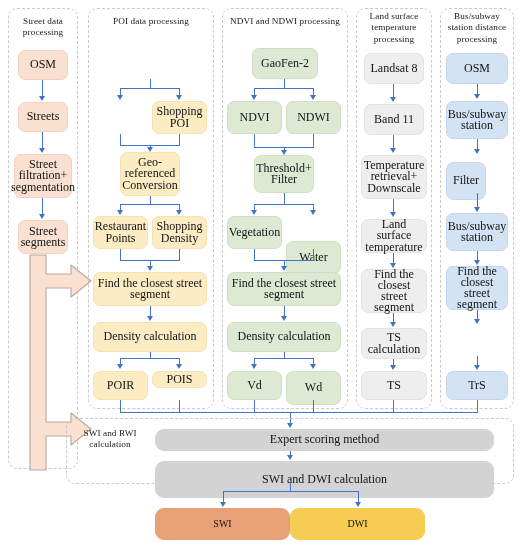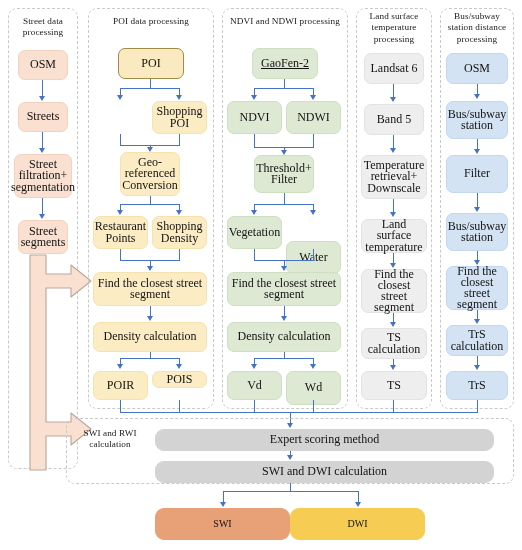--- a/index.html
+++ b/index.html
@@ -96,21 +96,20 @@
     <svg width="70" height="217" viewBox="0 0 70 217">
       <path d="M1,1 L17,1 L17,20 L42,20 L42,11 L62,27 L42,43 L42,34 L17,34
                L17,168 L42,168 L42,159 L62,175 L42,191 L42,182 L17,182 L17,216
                L1,216 Z" fill="#fae0d0" stroke="#b9a79b" stroke-width="1.1" stroke-linejoin="round"></path>
     </svg>
   </div>
 
   <div class="panel" style="left:88px;top:8px;width:126px;height:401px;"></div>
   <div class="panel-title" style="left:90px;top:16px;width:122px;">POI data processing</div>
 
-  <div class="node n-cream-strong" style="left:118px;top:48px;width:66px;height:31px;">POI</div>
 
   <div class="node n-cream" style="left:152px;top:101px;width:55px;height:33px;">Shopping POI</div>
 
   <div class="node n-cream" style="left:120px;top:152px;width:60px;height:44px;">Geo-referenced Conversion</div>
 
   <div class="node n-cream" style="left:93px;top:216px;width:55px;height:33px;">Restaurant Points</div>
   <div class="node n-cream" style="left:152px;top:216px;width:55px;height:33px;">Shopping Density</div>
 
   <div class="node n-cream" style="left:93px;top:272px;width:114px;height:34px;">Find the closest street segment</div>
   <div class="node n-cream" style="left:93px;top:322px;width:114px;height:30px;">Density calculation</div>
@@ -150,21 +149,21 @@
   <div class="ln vl" style="left:150px;top:352px;height:7px;"></div>
   <div class="ln hl" style="left:120px;top:358px;width:60px;"></div>
   <div class="ln vl" style="left:120px;top:358px;height:7px;"></div>
   <div class="ln vl" style="left:179px;top:358px;height:7px;"></div>
   <div class="ah" style="left:117.2px;top:364px;"></div>
   <div class="ah" style="left:176.2px;top:364px;"></div>
 
   <div class="panel" style="left:222px;top:8px;width:126px;height:401px;"></div>
   <div class="panel-title" style="left:224px;top:16px;width:122px;">NDVI and NDWI processing</div>
 
-  <div class="node n-green" style="left:252px;top:48px;width:66px;height:31px;text-decoration:underline;">GaoFen-2</div>
+  <div class="node n-green" style="left:252px;top:48px;width:66px;height:31px;">GaoFen-2</div>
 
   <div class="node n-green" style="left:227px;top:101px;width:55px;height:33px;">NDVI</div>
   <div class="node n-green" style="left:286px;top:101px;width:55px;height:33px;">NDWI</div>
 
   <div class="node n-green" style="left:254px;top:155px;width:60px;height:38px;">Threshold+ Filter</div>
 
   <div class="node n-green" style="left:227px;top:216px;width:55px;height:33px;">Vegetation</div>
   <div class="node n-green" style="left:286px;top:216px;width:55px;height:33px;margin-top:25px;">Water</div>
 
   <div class="node n-green" style="left:227px;top:272px;width:114px;height:34px;">Find the closest street segment</div>
@@ -205,22 +204,22 @@
   <div class="ln vl" style="left:284px;top:352px;height:7px;"></div>
   <div class="ln hl" style="left:254px;top:358px;width:60px;"></div>
   <div class="ln vl" style="left:254px;top:358px;height:7px;"></div>
   <div class="ln vl" style="left:313px;top:358px;height:7px;"></div>
   <div class="ah" style="left:251.2px;top:364px;"></div>
   <div class="ah" style="left:310.2px;top:364px;"></div>
 
   <div class="panel" style="left:356px;top:8px;width:76px;height:401px;"></div>
   <div class="panel-title" style="left:357px;top:11px;width:74px;">Land surface temperature processing</div>
 
-  <div class="node n-gray" style="left:364px;top:53px;width:60px;height:31px;">Landsat 6</div>
-  <div class="node n-gray" style="left:364px;top:104px;width:60px;height:31px;">Band 5</div>
+  <div class="node n-gray" style="left:364px;top:53px;width:60px;height:31px;">Landsat 8</div>
+  <div class="node n-gray" style="left:364px;top:104px;width:60px;height:31px;">Band 11</div>
   <div class="node n-gray" style="left:361px;top:155px;width:66px;height:44px;">Temperature retrieval+ Downscale</div>
   <div class="node n-gray" style="left:361px;top:219px;width:66px;height:34px;">Land surface temperature</div>
   <div class="node n-gray" style="left:361px;top:269px;width:66px;height:44px;">Find the closest street segment</div>
   <div class="node n-gray" style="left:361px;top:328px;width:66px;height:31px;">TS calculation</div>
   <div class="node n-gray" style="left:361px;top:371px;width:66px;height:29px;">TS</div>
 
   <div class="ln vl" style="left:393px;top:84px;height:13px;"></div>
   <div class="ah" style="left:390.2px;top:97px;"></div>
   <div class="ln vl" style="left:393px;top:135px;height:13px;"></div>
   <div class="ah" style="left:390.2px;top:148px;"></div>
@@ -231,24 +230,23 @@
   <div class="ln vl" style="left:393px;top:313px;height:9px;"></div>
   <div class="ah" style="left:390.2px;top:322px;"></div>
   <div class="ln vl" style="left:393px;top:359px;height:6px;"></div>
   <div class="ah" style="left:390.2px;top:365px;"></div>
 
   <div class="panel" style="left:440px;top:8px;width:74px;height:401px;"></div>
   <div class="panel-title" style="left:441px;top:11px;width:72px;">Bus/subway station distance processing</div>
 
   <div class="node n-blue" style="left:446px;top:53px;width:62px;height:31px;">OSM</div>
   <div class="node n-blue" style="left:446px;top:101px;width:62px;height:38px;">Bus/subway station</div>
-  <div class="node n-blue" style="left:446px;top:155px;width:62px;height:38px;">Filter</div>
+  <div class="node n-blue" style="left:446px;top:162px;width:40px;height:38px;border-radius:8px;">Filter</div>
   <div class="node n-blue" style="left:446px;top:213px;width:62px;height:38px;">Bus/subway station</div>
   <div class="node n-blue" style="left:446px;top:266px;width:62px;height:44px;">Find the closest street segment</div>
-  <div class="node n-blue" style="left:446px;top:325px;width:62px;height:31px;">TrS calculation</div>
   <div class="node n-blue" style="left:446px;top:371px;width:62px;height:29px;">TrS</div>
 
   <div class="ln vl" style="left:477px;top:84px;height:10px;"></div>
   <div class="ah" style="left:474.2px;top:94px;"></div>
   <div class="ln vl" style="left:477px;top:139px;height:10px;"></div>
   <div class="ah" style="left:474.2px;top:149px;"></div>
   <div class="ln vl" style="left:477px;top:193px;height:14px;"></div>
   <div class="ah" style="left:474.2px;top:207px;"></div>
   <div class="ln vl" style="left:477px;top:251px;height:9px;"></div>
   <div class="ah" style="left:474.2px;top:260px;"></div>
@@ -264,21 +262,21 @@
   <div class="ln vl" style="left:393px;top:400px;height:13px;"></div>
   <div class="ln vl" style="left:477px;top:400px;height:13px;"></div>
   <div class="ln hl" style="left:120px;top:412px;width:358px;"></div>
   <div class="ln vl" style="left:290px;top:412px;height:12px;"></div>
   <div class="ah" style="left:286.5px;top:423px;"></div>
 
   <div class="panel" style="left:66px;top:418px;width:448px;height:66px;"></div>
   <div class="panel-title" style="left:72px;top:428px;width:76px;">SWI and RWI calculation</div>
 
   <div class="node n-gray-wide" style="left:155px;top:429px;width:339px;height:22px;">Expert scoring method</div>
-  <div class="node n-gray-wide" style="left:155px;top:461px;width:339px;height:22px;">SWI and DWI calculation</div>
+  <div class="node n-gray-wide" style="left:155px;top:461px;width:339px;height:37px;">SWI and DWI calculation</div>
 
   <div class="ln vl" style="left:290px;top:451px;height:4px;"></div>
   <div class="ah" style="left:286.5px;top:455px;"></div>
 
   <div class="ln vl" style="left:290px;top:483px;height:9px;"></div>
   <div class="ln hl" style="left:223px;top:491px;width:136px;"></div>
   <div class="ln vl" style="left:223px;top:491px;height:12px;"></div>
   <div class="ln vl" style="left:358px;top:491px;height:12px;"></div>
   <div class="ah" style="left:220.2px;top:502px;"></div>
   <div class="ah" style="left:355.2px;top:502px;"></div>

